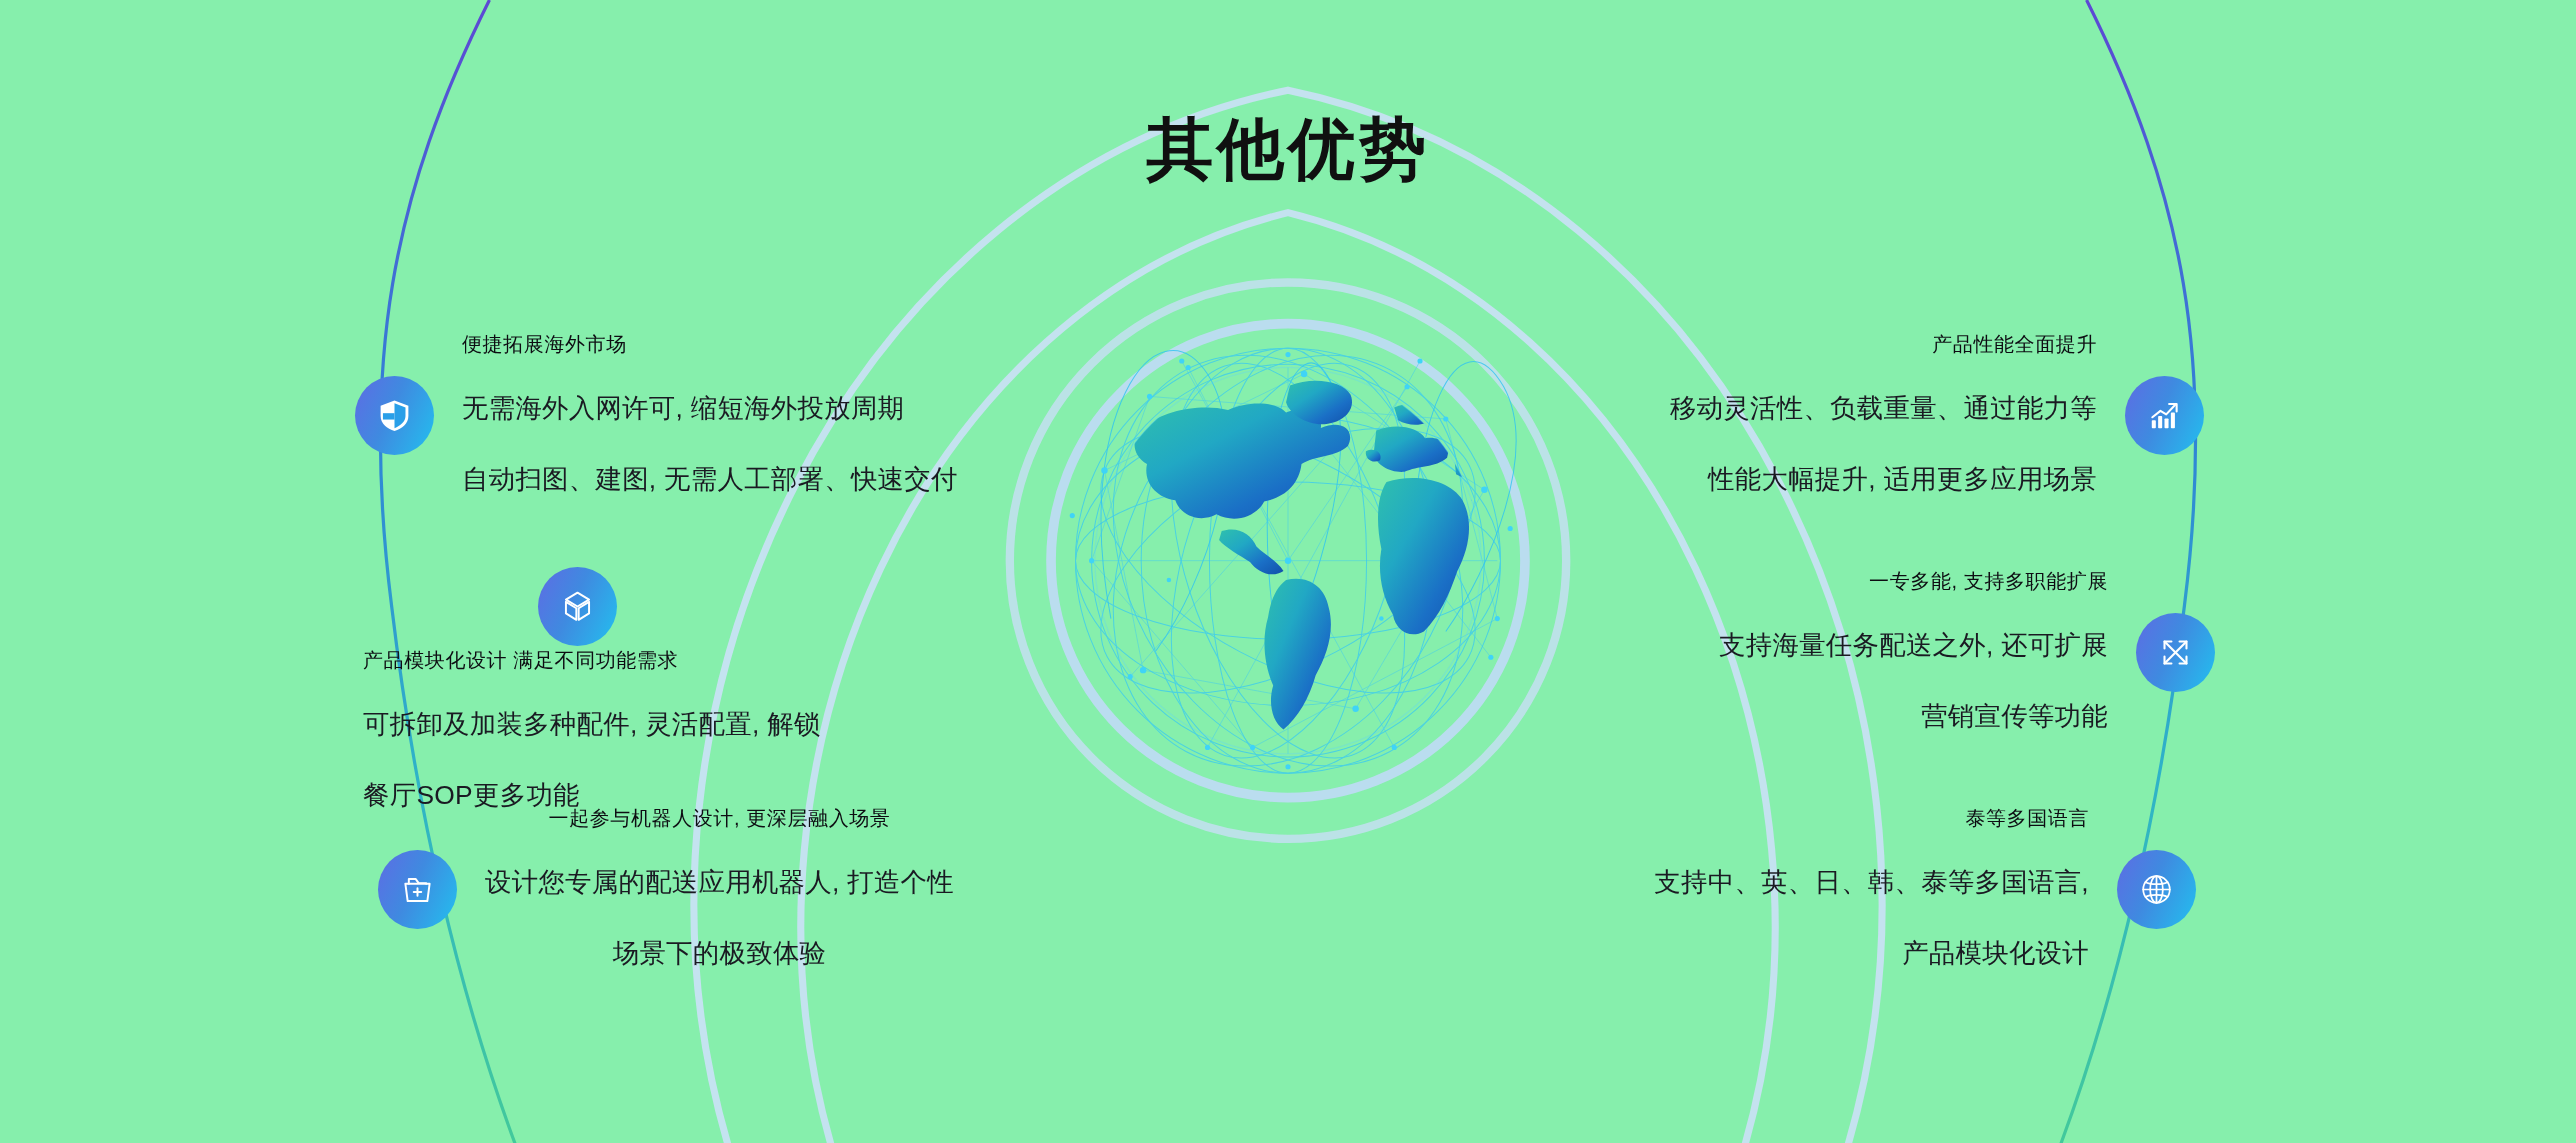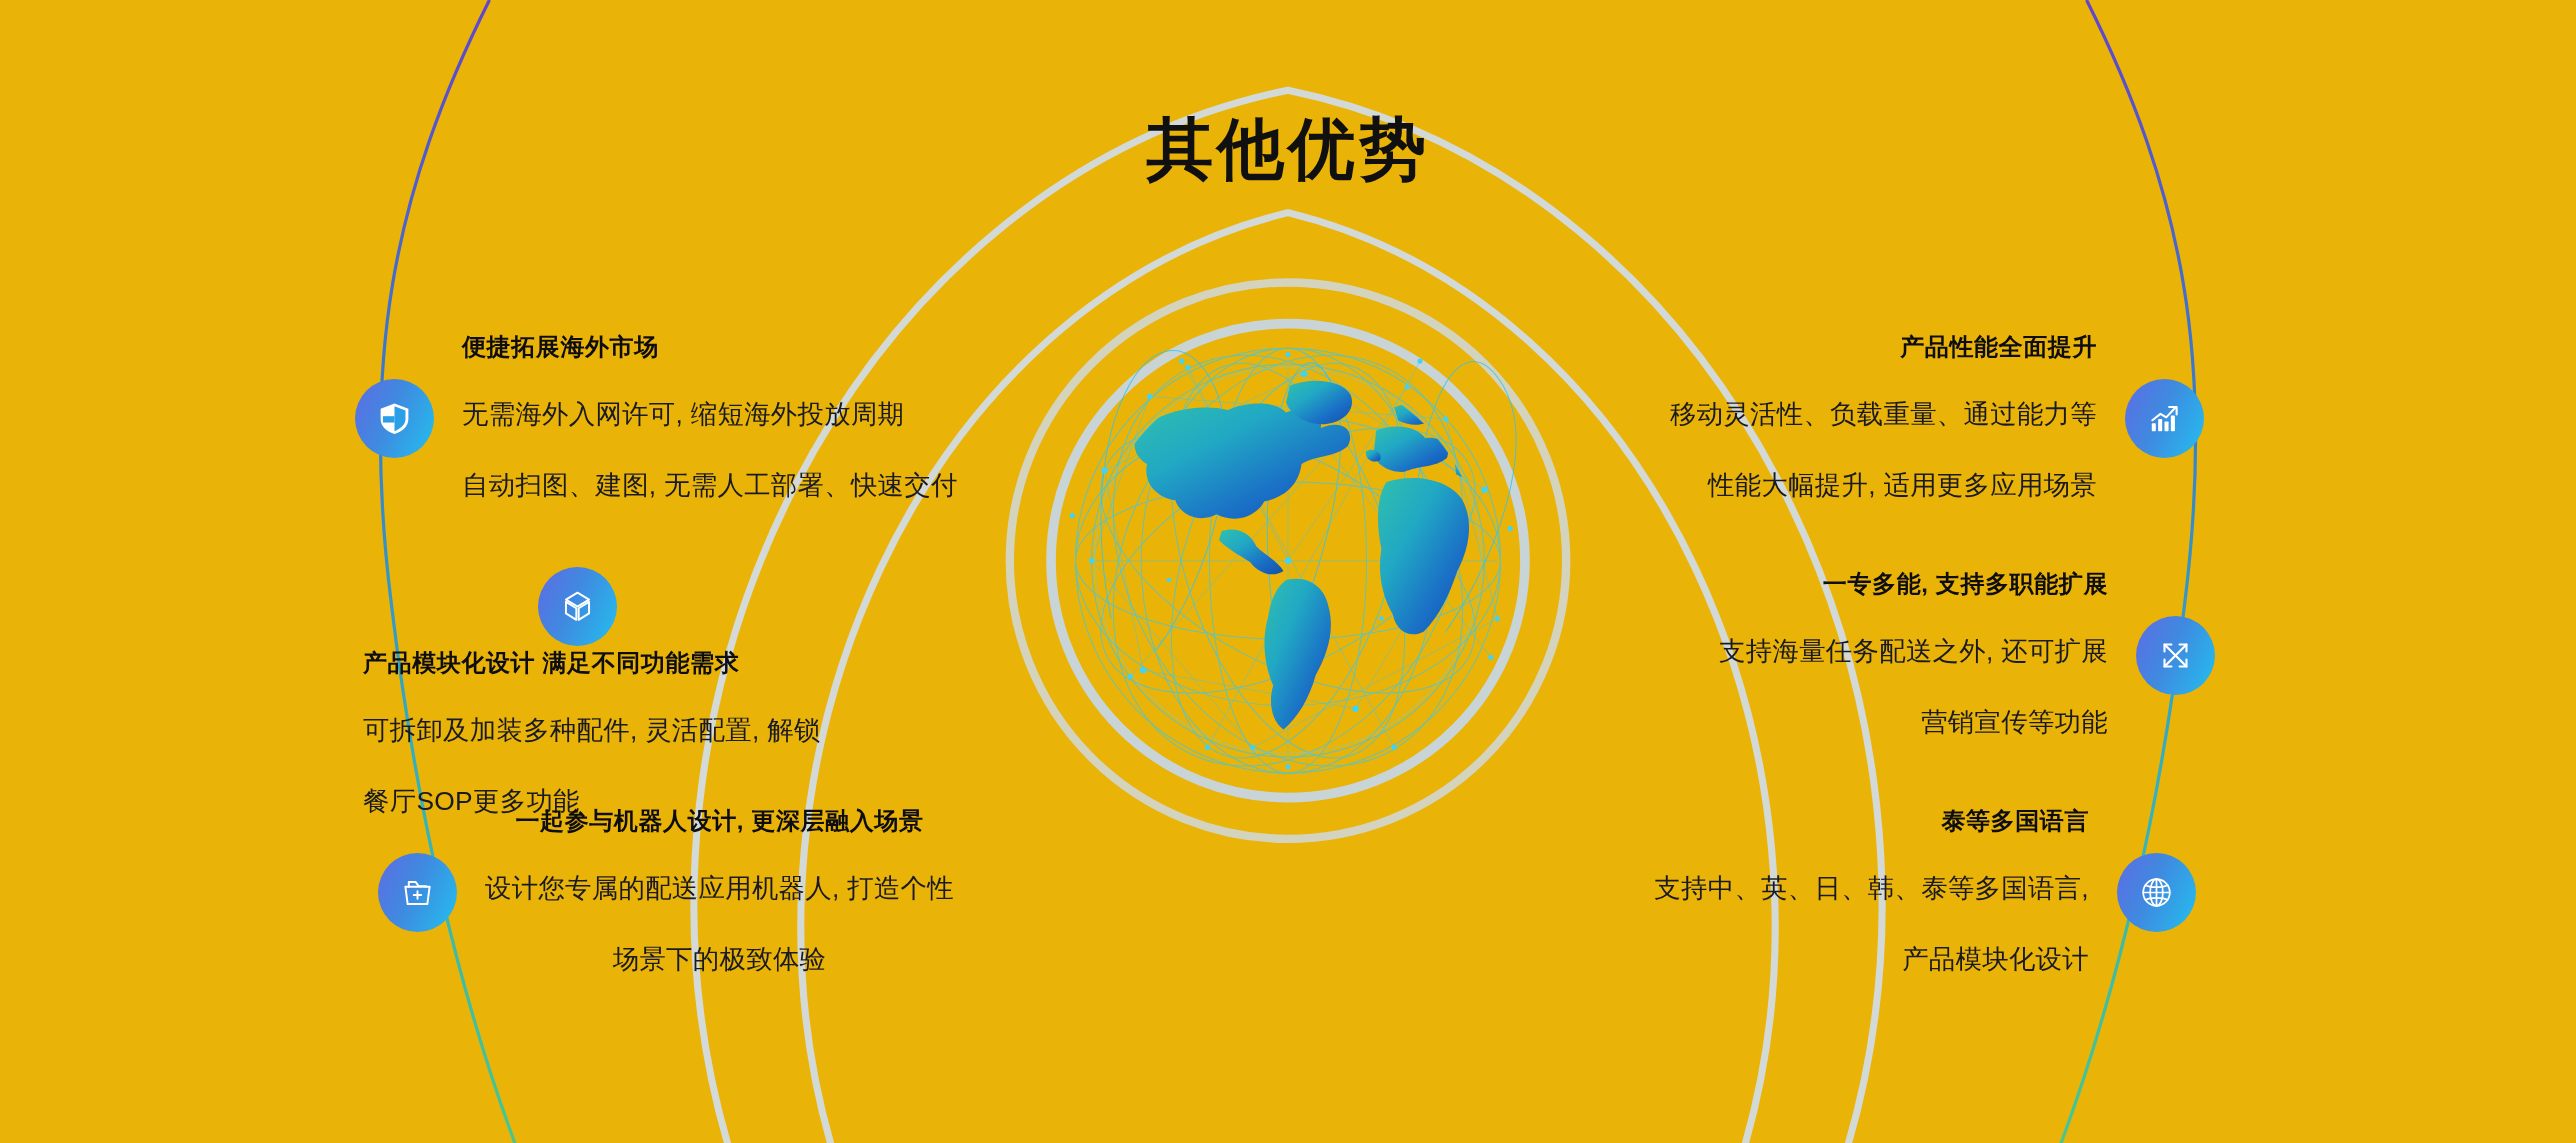--- a/index.html
+++ b/index.html
@@ -5,21 +5,21 @@
   * { margin:0; padding:0; box-sizing:border-box; }
   html, body {
     width:2576px; height:1144px;
     background:#e1e1fb;
     font-family:"Liberation Sans","DejaVu Sans",sans-serif;
     overflow:hidden;
   }
   #stage {
     position:relative;
     width:2576px; height:1144px;
-    background:#eab308;
+    background:#86efac;
   }
   
   #bg-decor {
     position:absolute; inset:0;
     width:2576px; height:1144px;
     pointer-events:none;
   }
   
   #page-title {
     position:absolute;
@@ -60,22 +60,22 @@
     display:flex;
     align-items:center;
     justify-content:center;
   }
   .badge svg { width:37px; height:37px; display:block; }
 
   .feature-text { padding:0 0 0 28px; }
   .feature-right .feature-text { padding:0 28px 0 0; text-align:right; }
 
   .f-title {
-    font-size:24px;
-    font-weight:bold;
+    font-size:20px;
+    font-weight:normal;
     color:#0d0d12;
     line-height:1.45;
     letter-spacing:0.6px;
     white-space:nowrap;
   }
   .f-line {
     font-size:26.4px;
     font-weight:400;
     color:#1a1a22;
     line-height:1.62;

